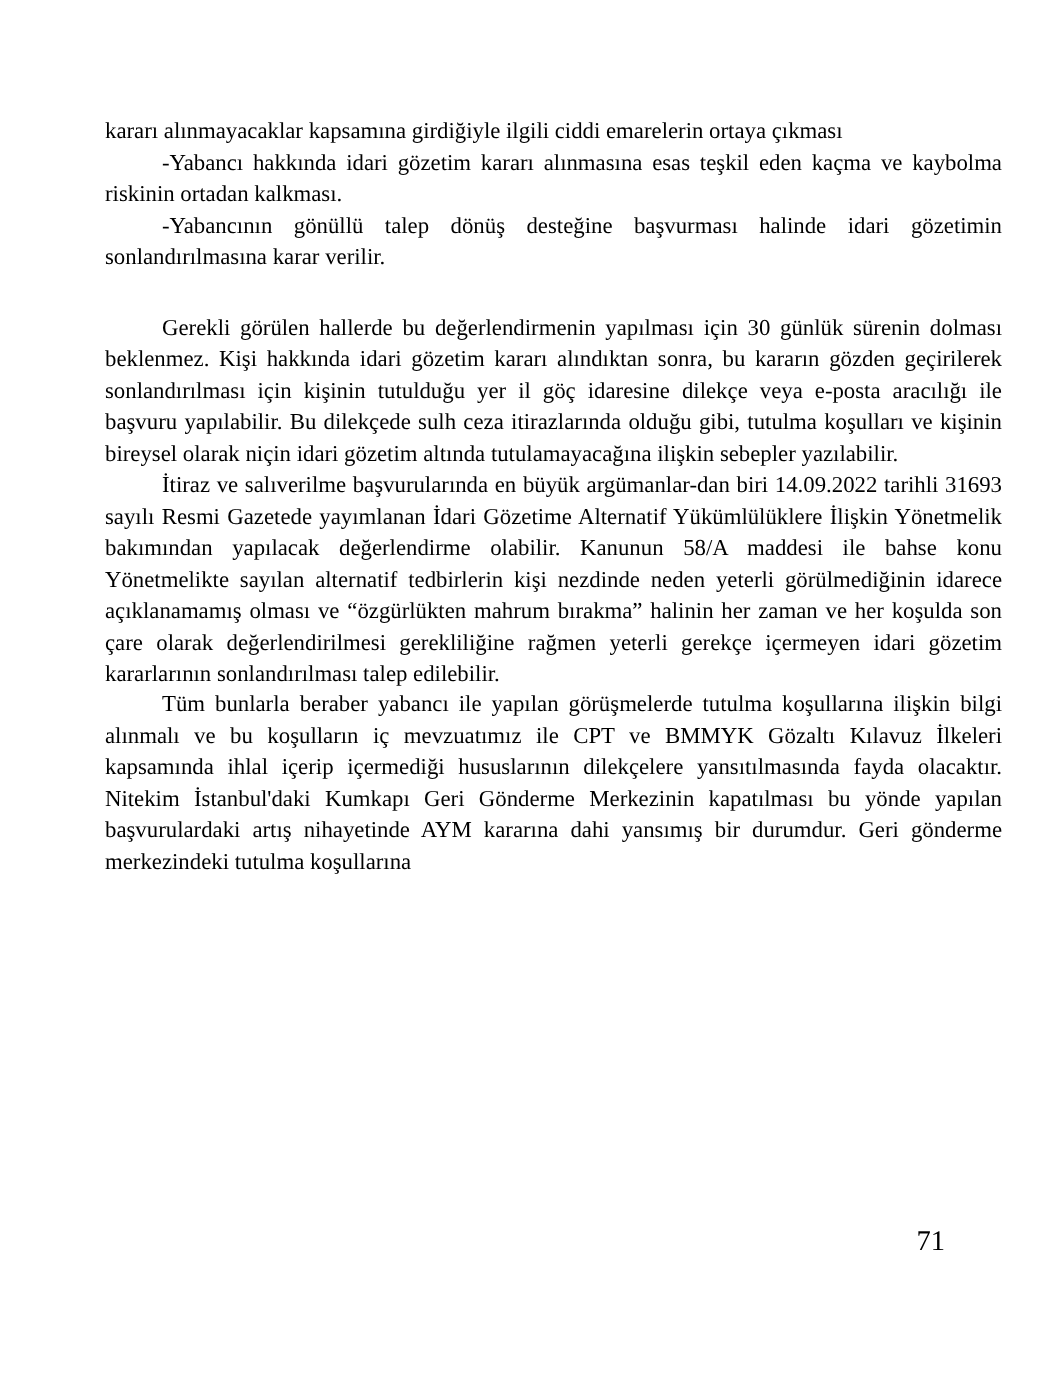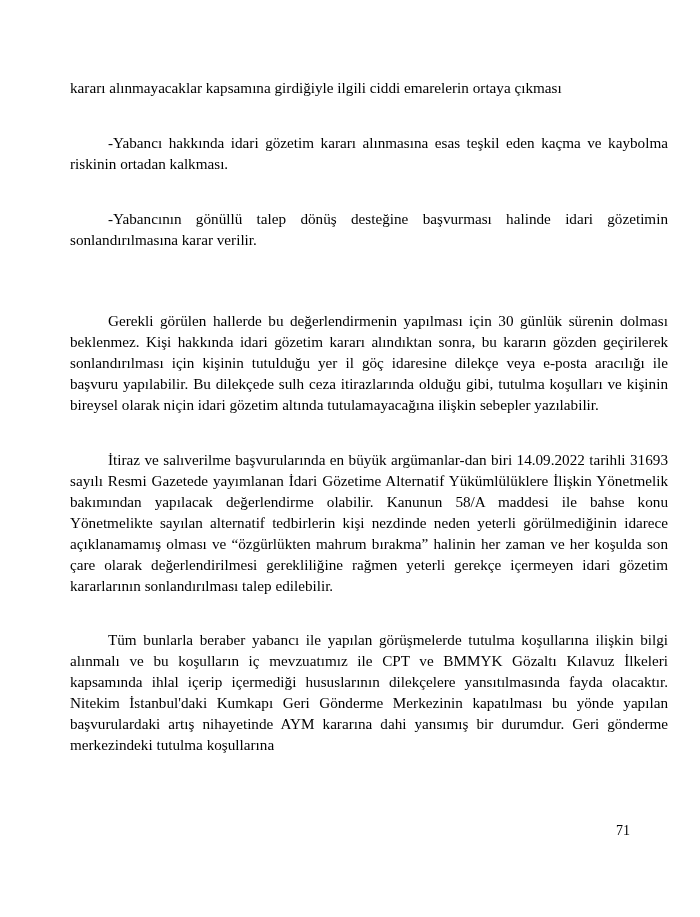--- a/index.html
+++ b/index.html
@@ -28,33 +28,32 @@
     text-align: justify;
     text-justify: inter-word;
     hyphens: manual;
   }
   .para {
     margin: 0;
     text-align: justify;
   }
   .para.indent {
     text-indent: 38px;
-    margin-top: 34px;
   }
   .para.noindent {
     text-indent: 0;
   }
   .gap-block {
     height: 26px;
   }
   .page-number {
     position: absolute;
     right: 70px;
     bottom: 78px;
-    font-size: 14px;
+    font-size: 19px;
     text-align: right;
   }
 </style>
 </head>
 <body>
 
 <div class="page">
   <div class="body-text">
 
     <p class="para noindent">kararı alınmayacaklar kapsamına girdiğiyle ilgili ciddi emarelerin ortaya çıkması</p>

